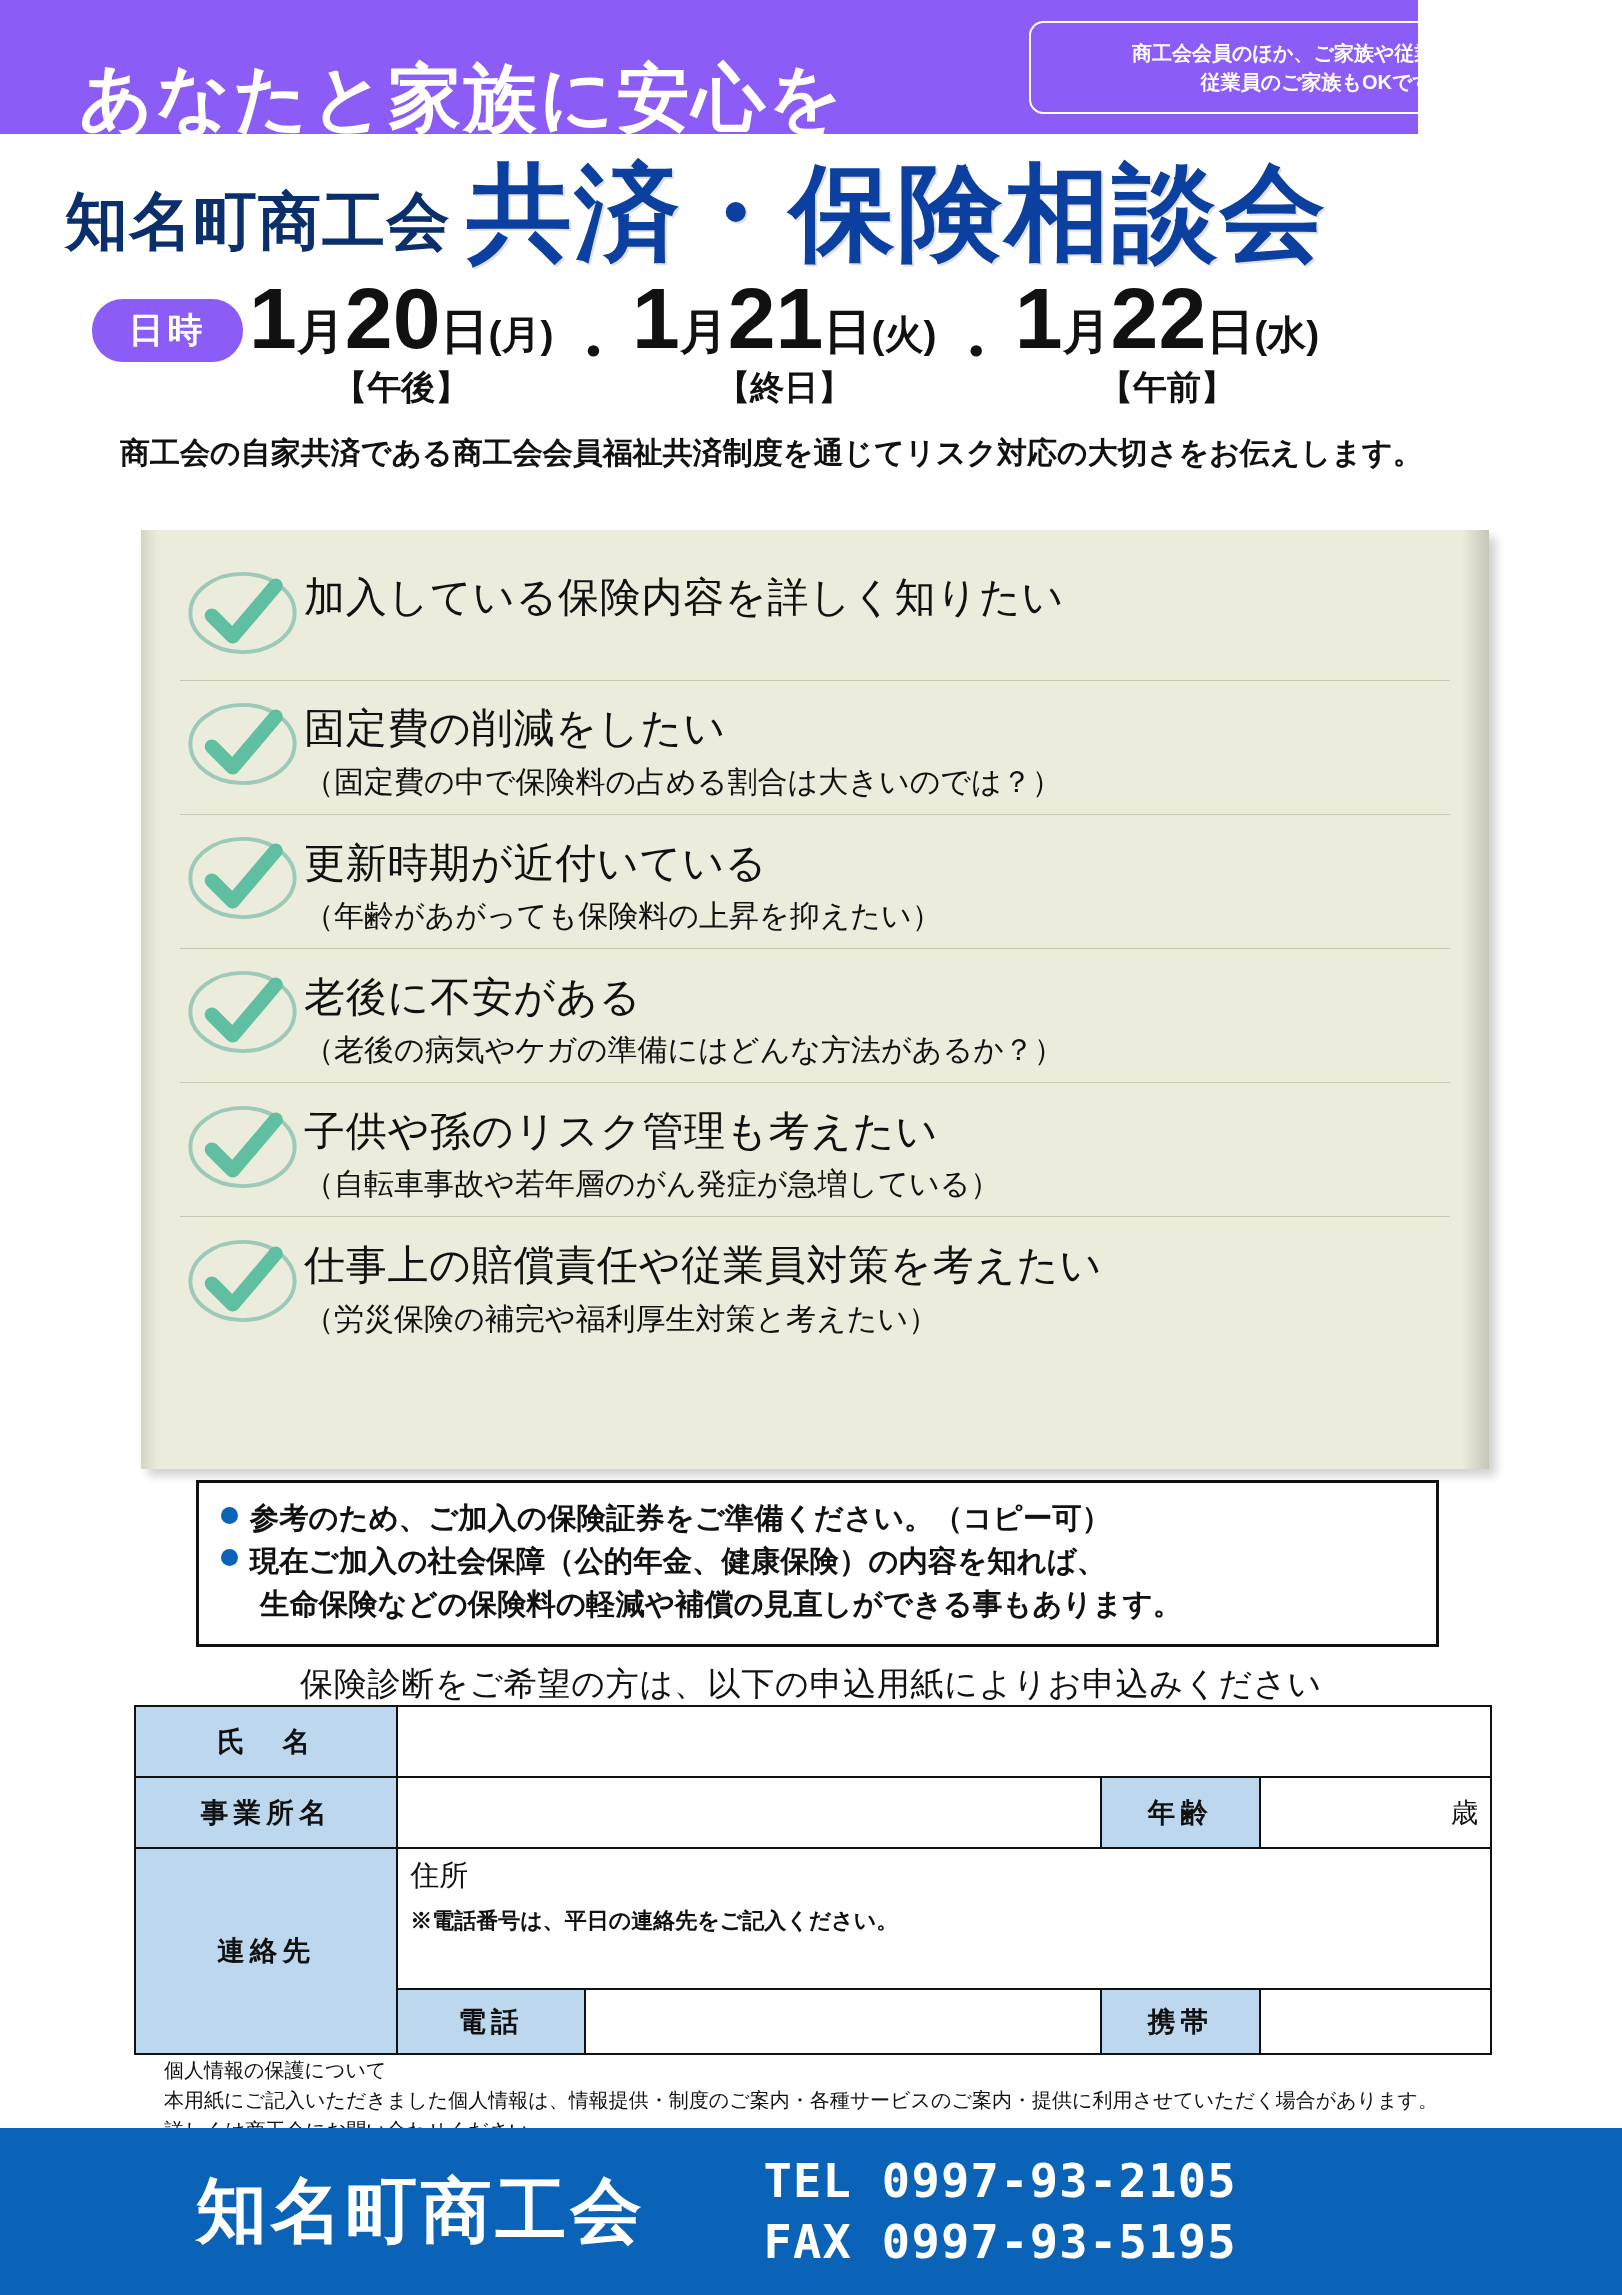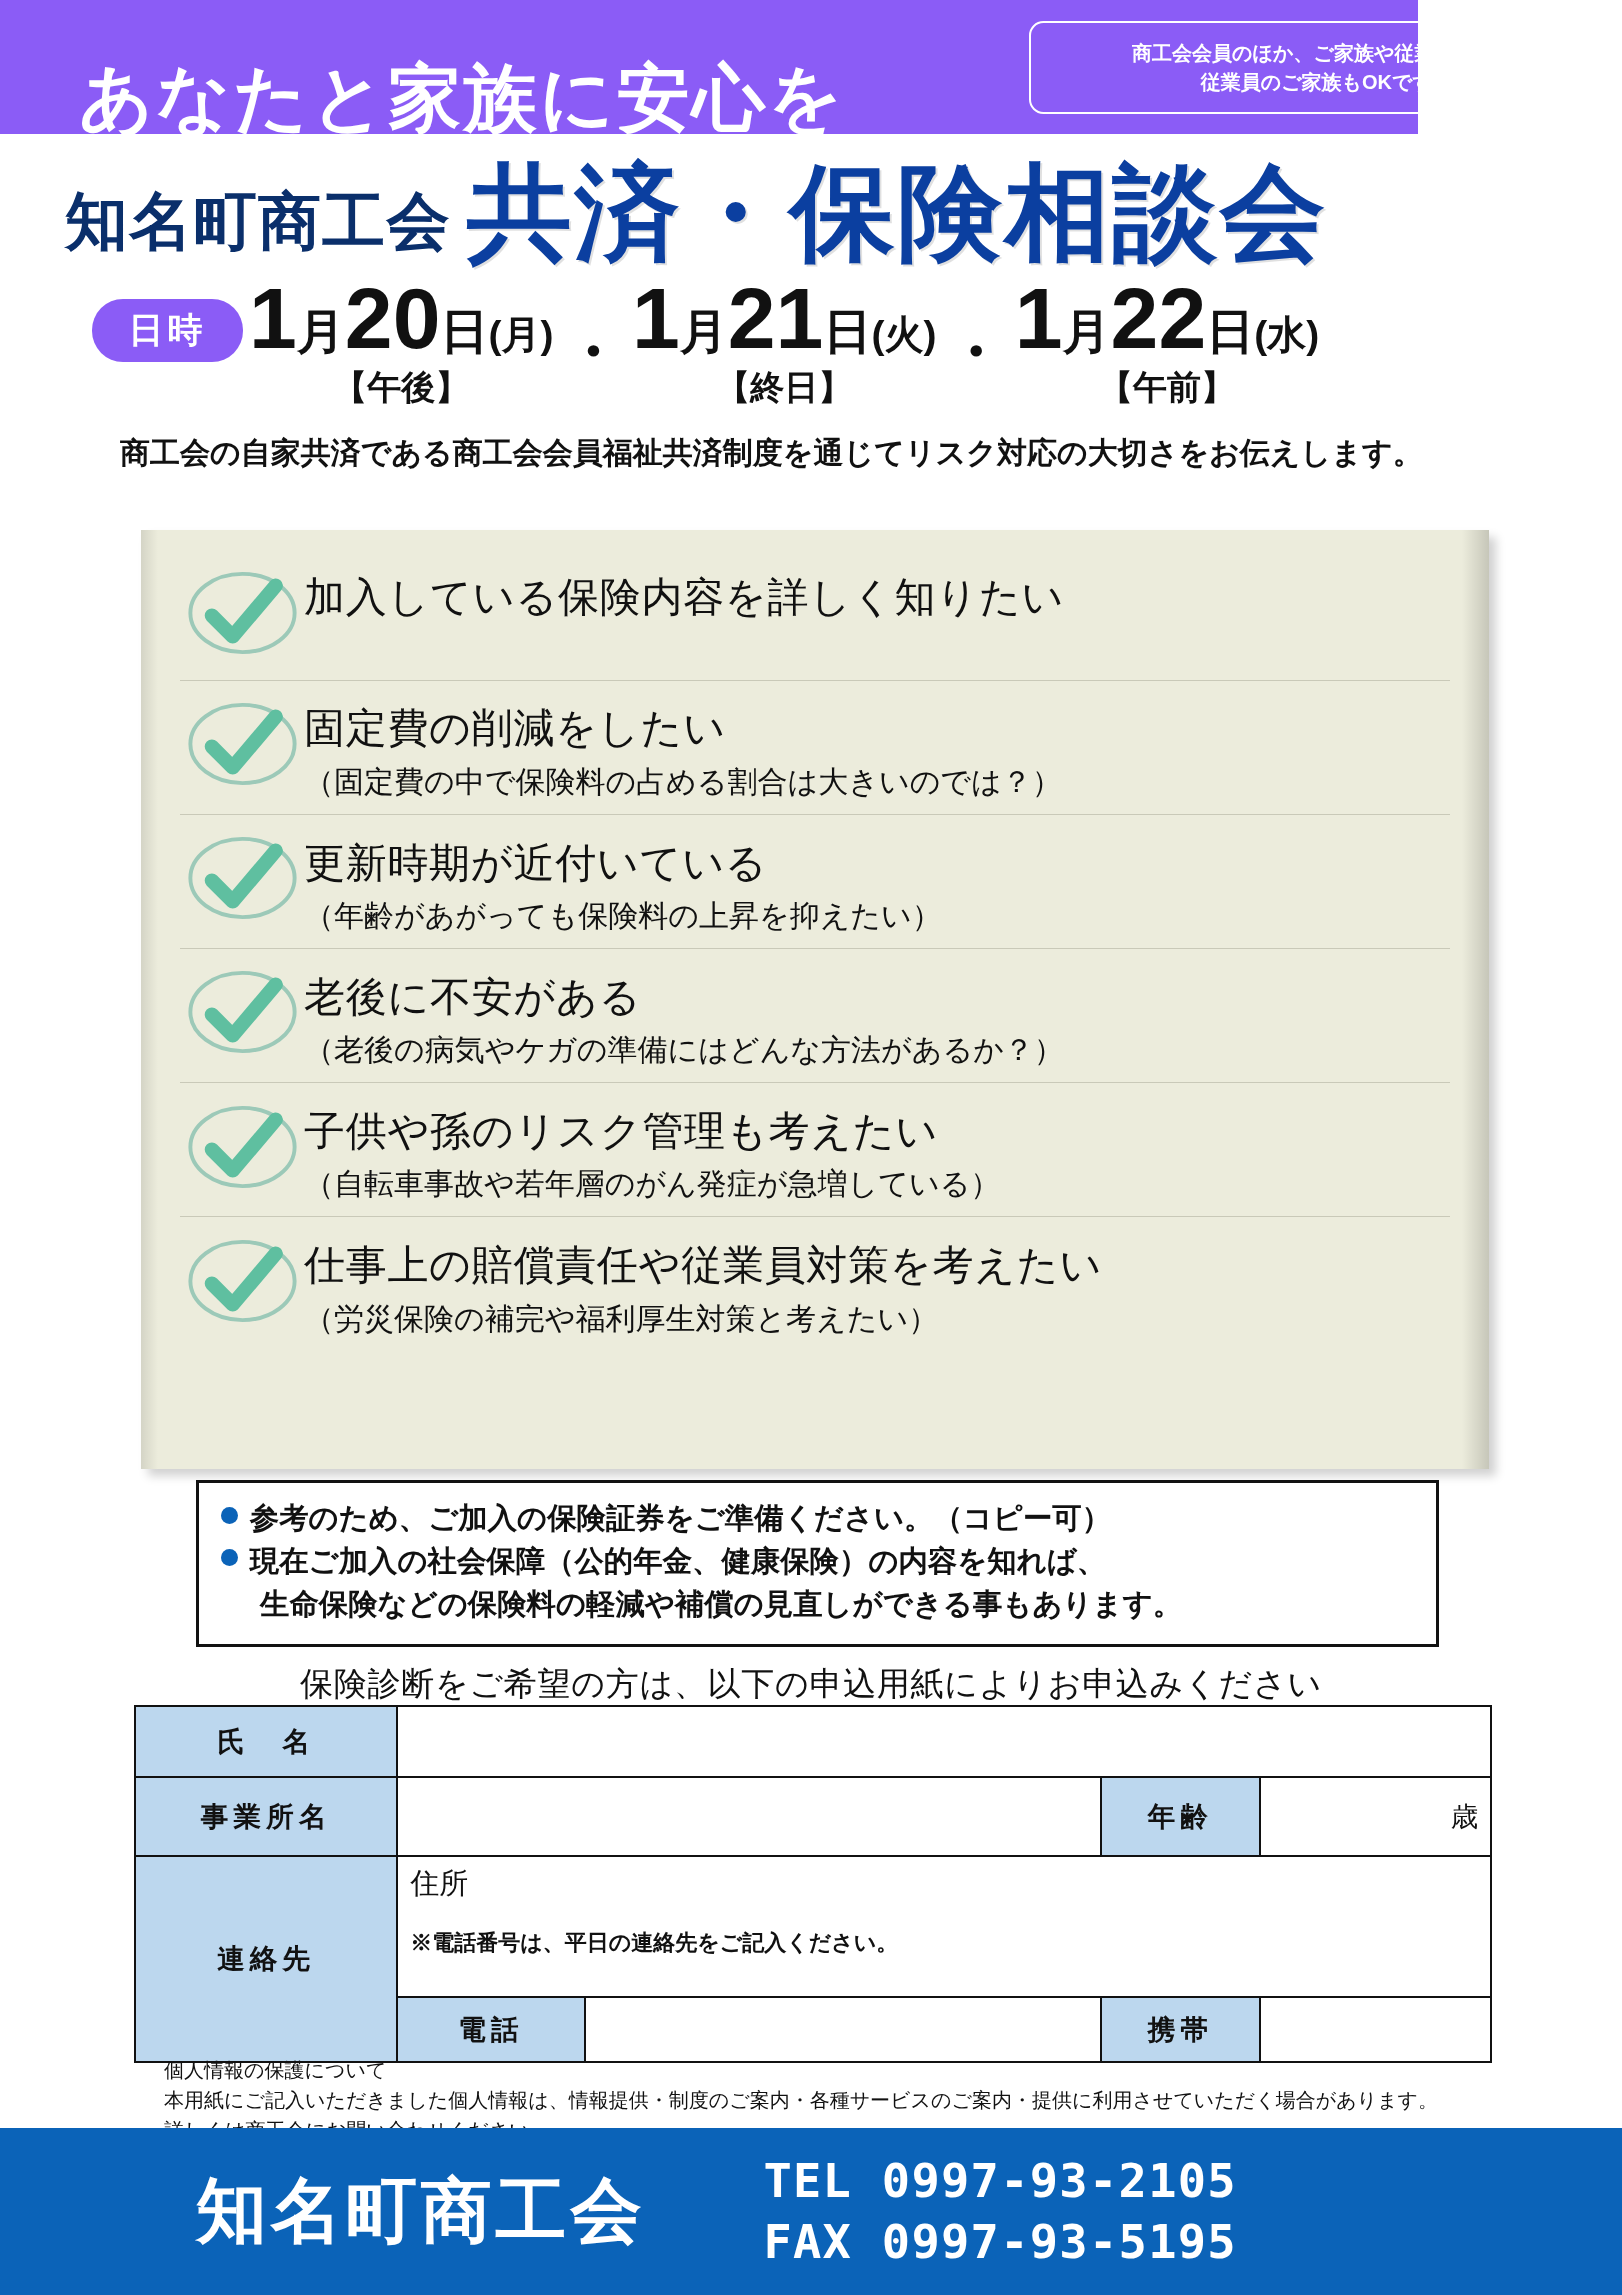--- a/index.html
+++ b/index.html
@@ -270,23 +270,23 @@
     color: #111;
   }
   .lbl {
     background: #BCD7EE;
     text-align: center;
     font-weight: bold;
     letter-spacing: 5.2px;
     white-space: nowrap;
   }
   .h-name { height: 71px; }
-  .h-office { height: 79px; margin-top: 45px; }
+  .h-office { height: 71px; margin-top: 45px; }
   .addr-cell { height: 141px; vertical-align: top; }
-  .addr-title { font-size: 29px; margin-bottom: 24px; }
+  .addr-title { font-size: 29px; margin-bottom: 10px; }
   .addr-note { font-size: 22px; font-weight: bold; }
   .h-tel { height: 65px; }
 
   
   .privacy {
     position: absolute;
     left: 164px; top: 2055px;
     width: 1309px;
     font-size: 20px;
     line-height: 1.5;

